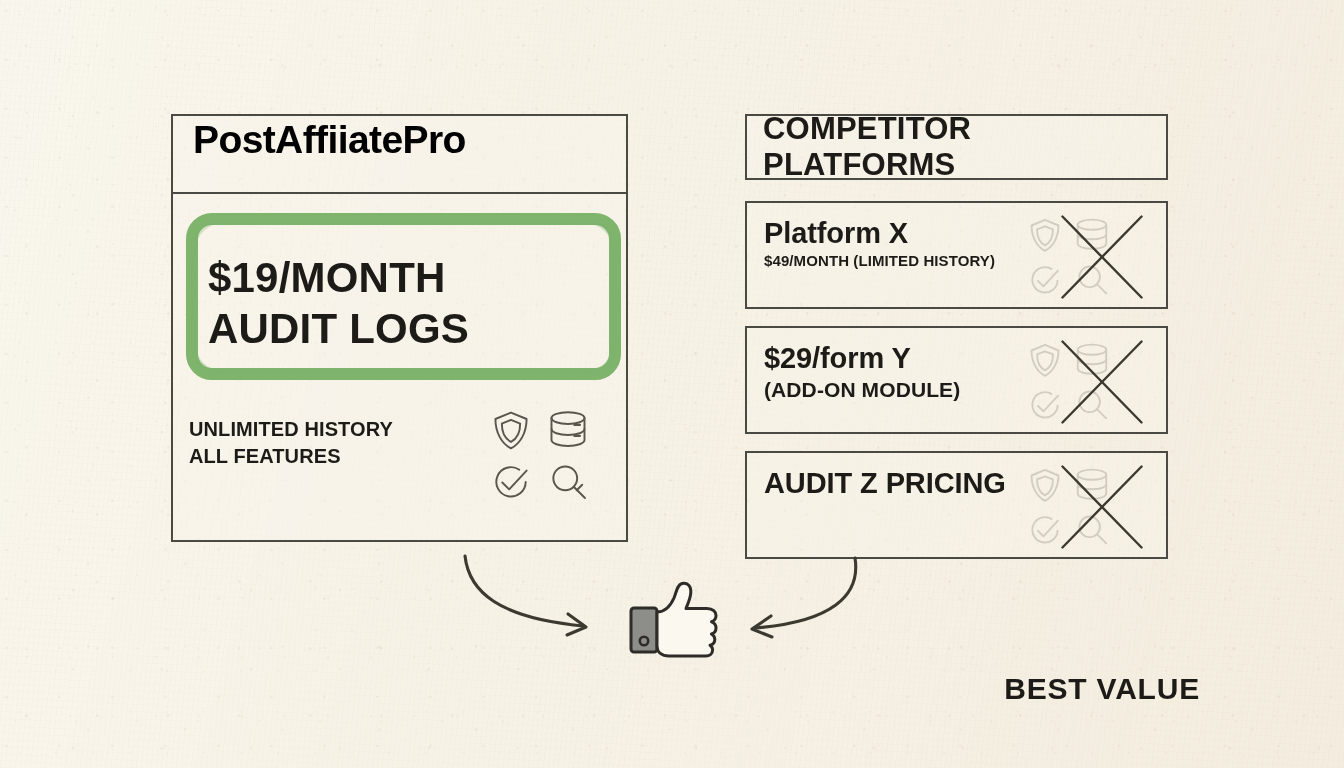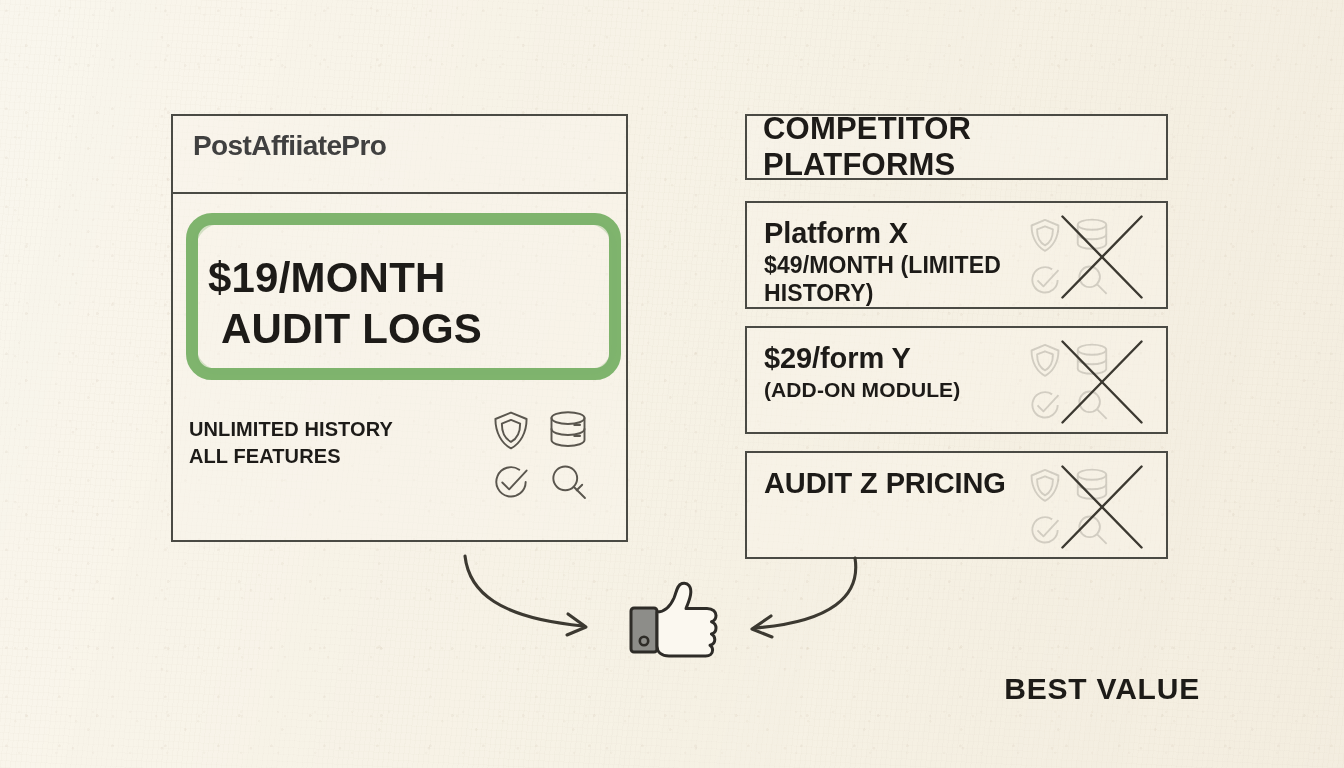--- a/index.html
+++ b/index.html
@@ -60,25 +60,25 @@
   
   #left-panel { left: 171px; top: 114px; width: 457px; height: 428px; }
 
   #left-header {
     position: absolute;
     left: 171px; top: 114px; width: 457px; height: 80px;
     border-bottom: 2px solid #4a4a44;
   }
   #brand-title {
     position: absolute;
-    left: 22px; top: 16px;
-    font-size: 28px;
+    left: 22px; top: 4px;
+    font-size: 39px;
     font-weight: 700;
     letter-spacing: -0.6px;
-    color: #404040;
+    color: #000000;
     font-family: "Liberation Sans", sans-serif;
   }
 
   
   #highlight-box {
     position: absolute;
     left: 186px; top: 213px;
     width: 435px; height: 167px;
     border: 12px solid #7fb46d;
     border-radius: 26px;
@@ -96,21 +96,21 @@
   #price-headline {
     position: absolute;
     left: 208px; top: 252px;
     width: 400px;
     color: #1d1b18;
     font-size: 42px;
     font-weight: 700;
     line-height: 1.22;
     letter-spacing: 0.2px;
   }
-  #price-headline .line2 { display: block; margin-left: 13px; }
+  #price-headline .line2 { display: block; }
 
   #features-text {
     position: absolute;
     left: 189px; top: 416px;
     color: #1d1b18;
     font-size: 20px;
     font-weight: 700;
     line-height: 1.35;
     letter-spacing: 0.1px;
   }
@@ -163,21 +163,21 @@
   }
   .comp-sub {
     display: block;
     font-size: 21px;
     font-weight: 700;
     color: #1d1b18;
     line-height: 1.2;
     margin-top: 3px;
     letter-spacing: 0.1px;
   }
-  .comp-sub.small { font-size: 23px; }
+  .comp-sub.small { font-size: 15px; }
 
   .faded-icons {
     position: absolute;
     right: 52px; top: 10px;
     width: 92px; height: 88px;
     display: grid;
     grid-template-columns: 1fr 1fr;
     grid-template-rows: 1fr 1fr;
     gap: 2px;
     opacity: 0.19;

